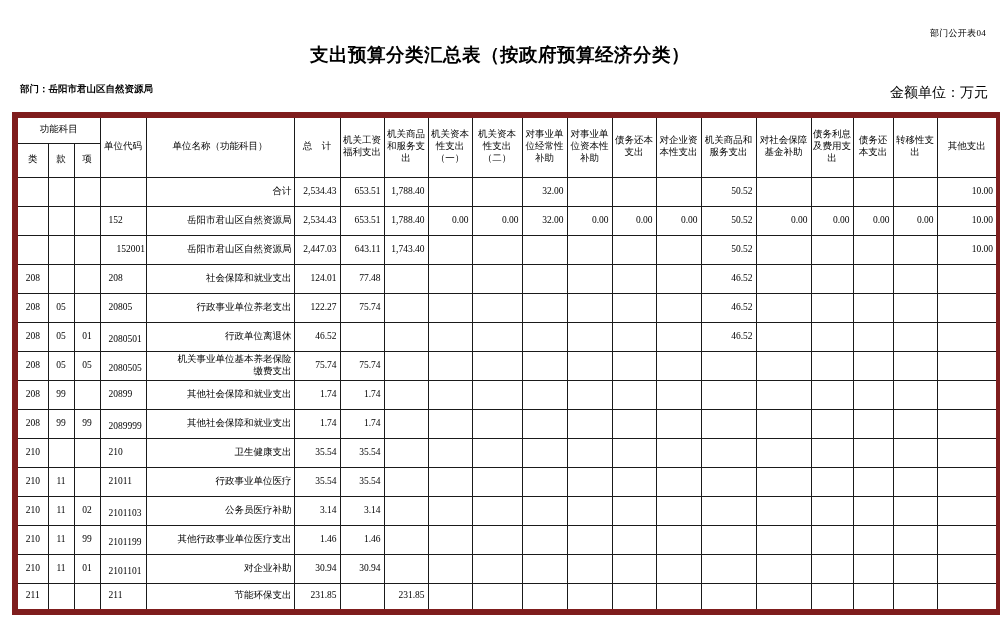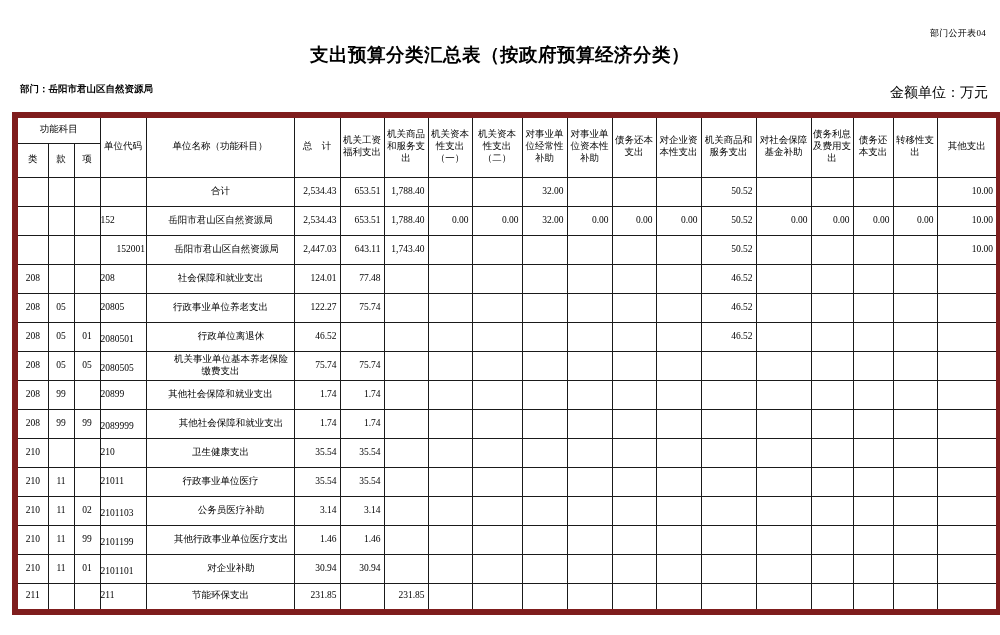--- a/index.html
+++ b/index.html
@@ -48,24 +48,24 @@
   }
   .budget th {
     font-weight: normal;
     text-align: center;
     padding: 1px 1px;
   }
   .budget thead tr.h1 { height: 28px; }
   .budget thead tr.h2 { height: 34px; }
   .budget tbody tr { height: 29px; }
   td.func { text-align: center; }
-  td.code { text-align: left; padding-left: 0; }
+  td.code { text-align: left; padding-left: 8px; }
   td.code.low { vertical-align: bottom; padding-bottom: 5px; }
   td.code.cindent { padding-left: 16px; margin-left: 16px; }
-  td.name { text-align: center; padding: 1px 2px 1px 3px; }
+  td.name { text-align: right; padding: 1px 2px 1px 3px; }
   td.name.indent-1 { text-indent: 12px; }
   td.name.indent-2 { text-indent: 21px; }
   td.num { text-align: right; padding-right: 3px; }
 </style>
 </head>
 <body>
 
 <div class="page">
   <div class="doc-label">部门公开表04</div>
   <div class="page-title">支出预算分类汇总表（按政府预算经济分类）</div>

